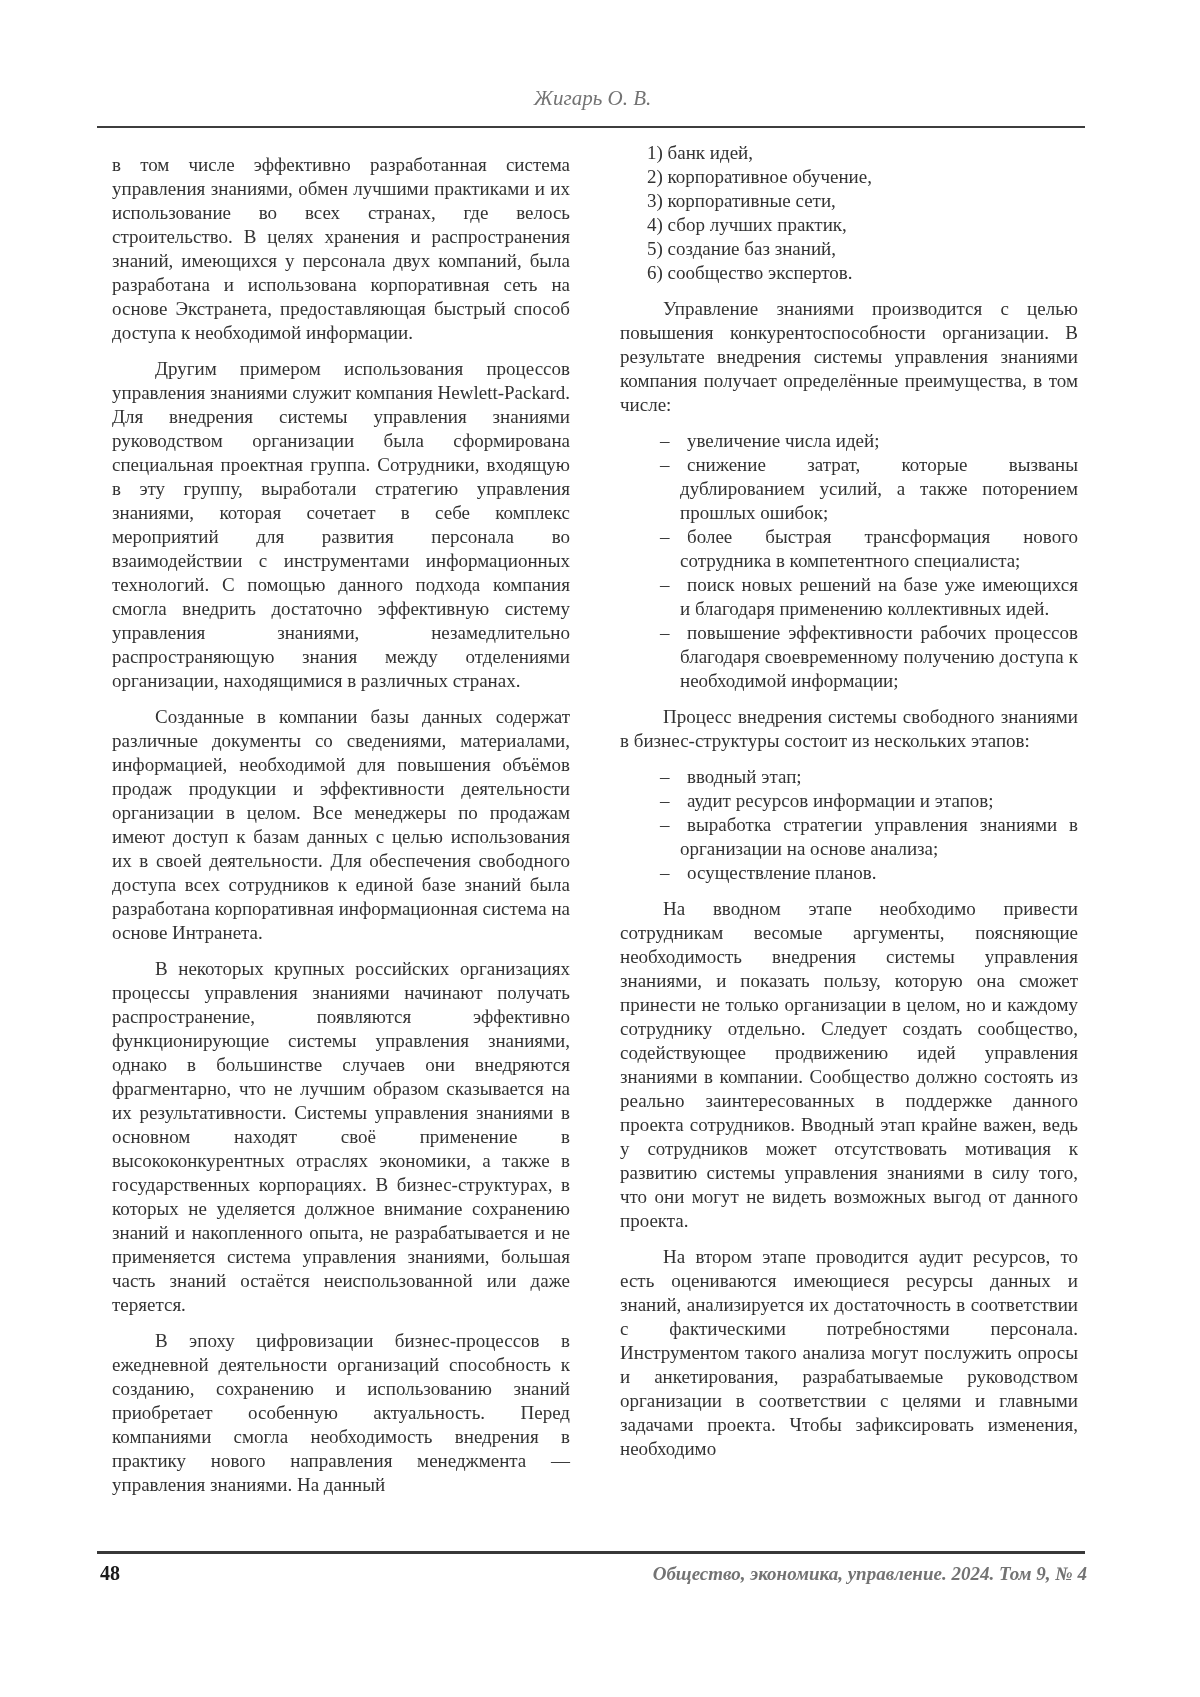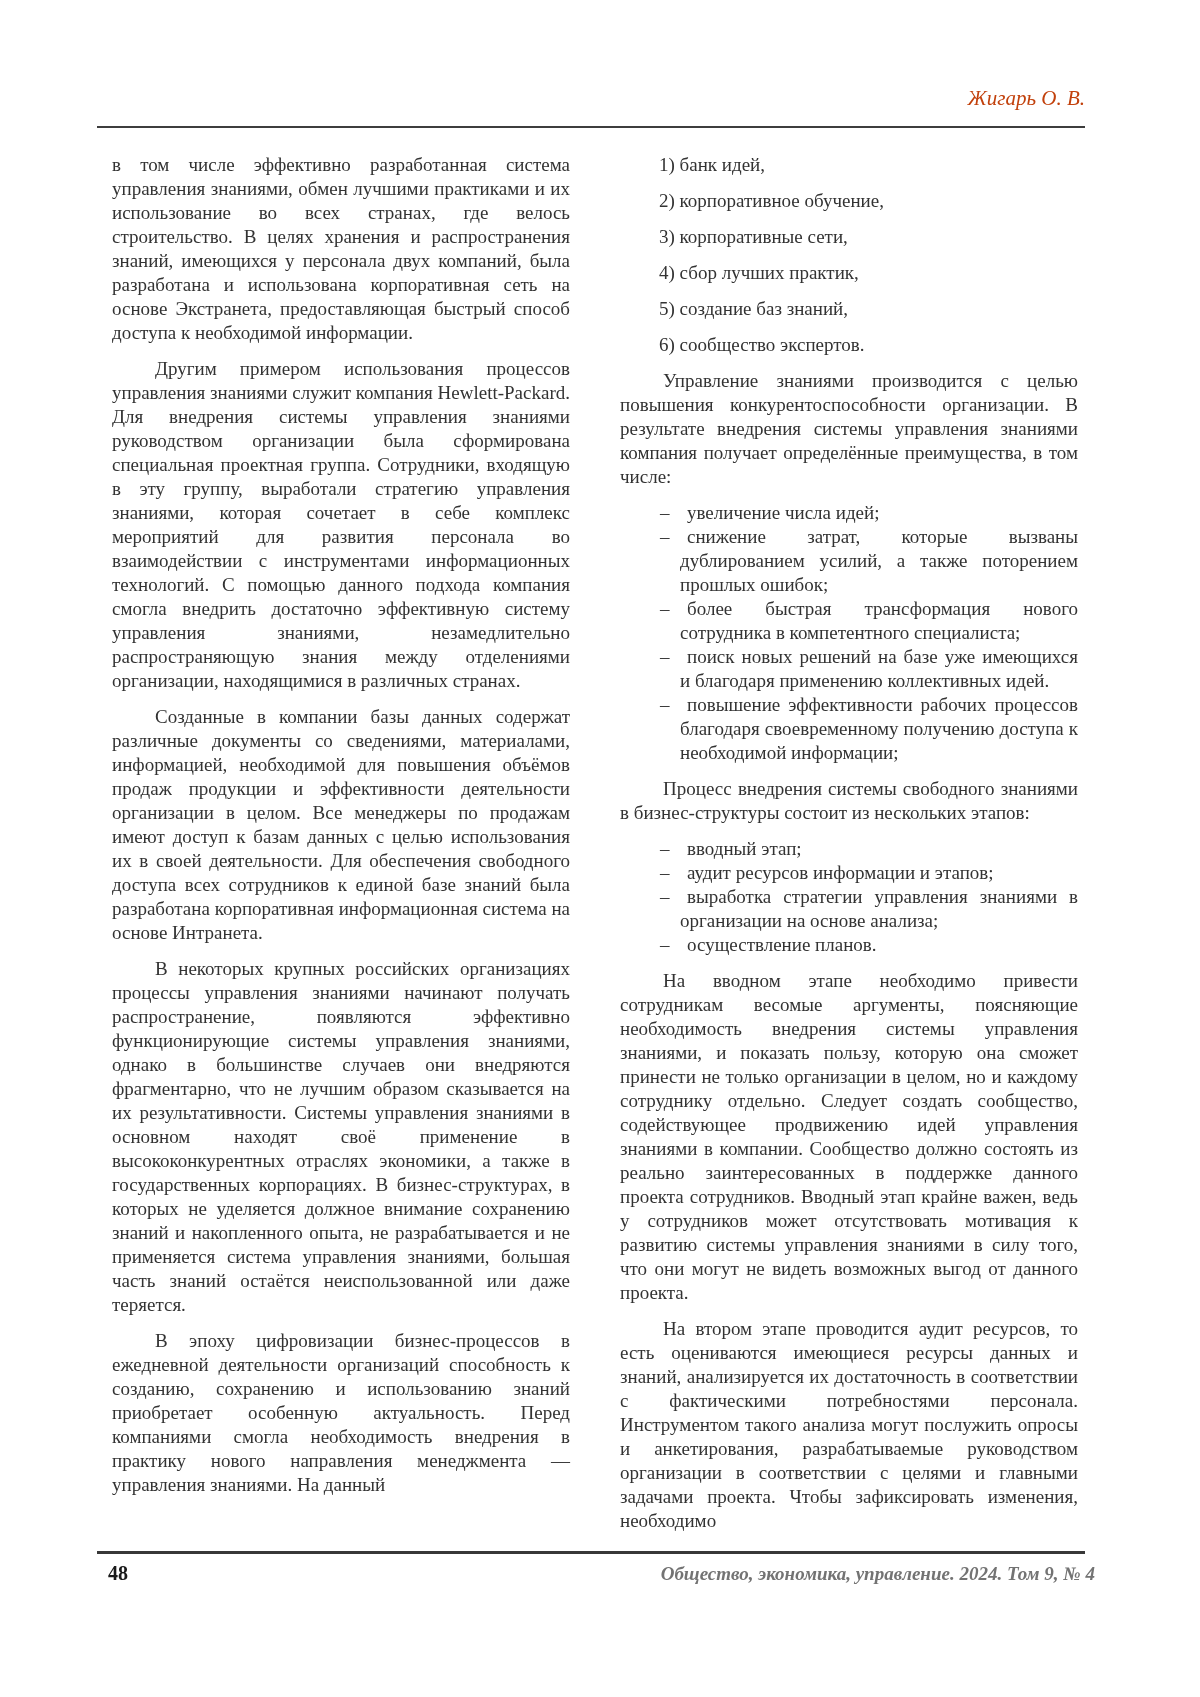--- a/index.html
+++ b/index.html
@@ -14,24 +14,24 @@
     background: #ffffff;
     overflow: hidden;
     font-family: "Liberation Serif", "DejaVu Serif", serif;
     color: #333333;
   }
   .author {
     position: absolute;
     top: 86px;
     left: 100px;
     width: 985px;
-    text-align: right;
+    text-align: center;
     font-style: italic;
     font-size: 21px;
-    color: #c2410c;
+    color: #737373;
   }
   .rule-top {
     position: absolute;
     top: 126px;
     left: 97px;
     width: 988px;
     height: 2px;
     background: #3d3d3d;
   }
   .content {
@@ -53,21 +53,21 @@
     -webkit-hyphens: auto;
   }
   p.para {
     margin: 12px;
   }
   p.para.indent {
     text-indent: 43px;
   }
   .num-list { margin: 0; }
   p.num-item {
-    margin: 12px;
+    margin: 0;
     padding-left: 39px;
     text-align: left;
   }
   ul.dash-list {
     list-style: none;
     margin: 12px;
     padding: 0;
   }
   ul.dash-list li {
     position: relative;
@@ -86,21 +86,21 @@
     position: absolute;
     top: 1551px;
     left: 97px;
     width: 988px;
     height: 3px;
     background: #383838;
   }
   .footer-row {
     position: absolute;
     top: 1562px;
-    left: 108px;
+    left: 100px;
     width: 987px;
     display: flex;
     justify-content: space-between;
     align-items: baseline;
   }
   .page-num {
     font-weight: bold;
     font-size: 20px;
     color: #1a1a1a;
   }

